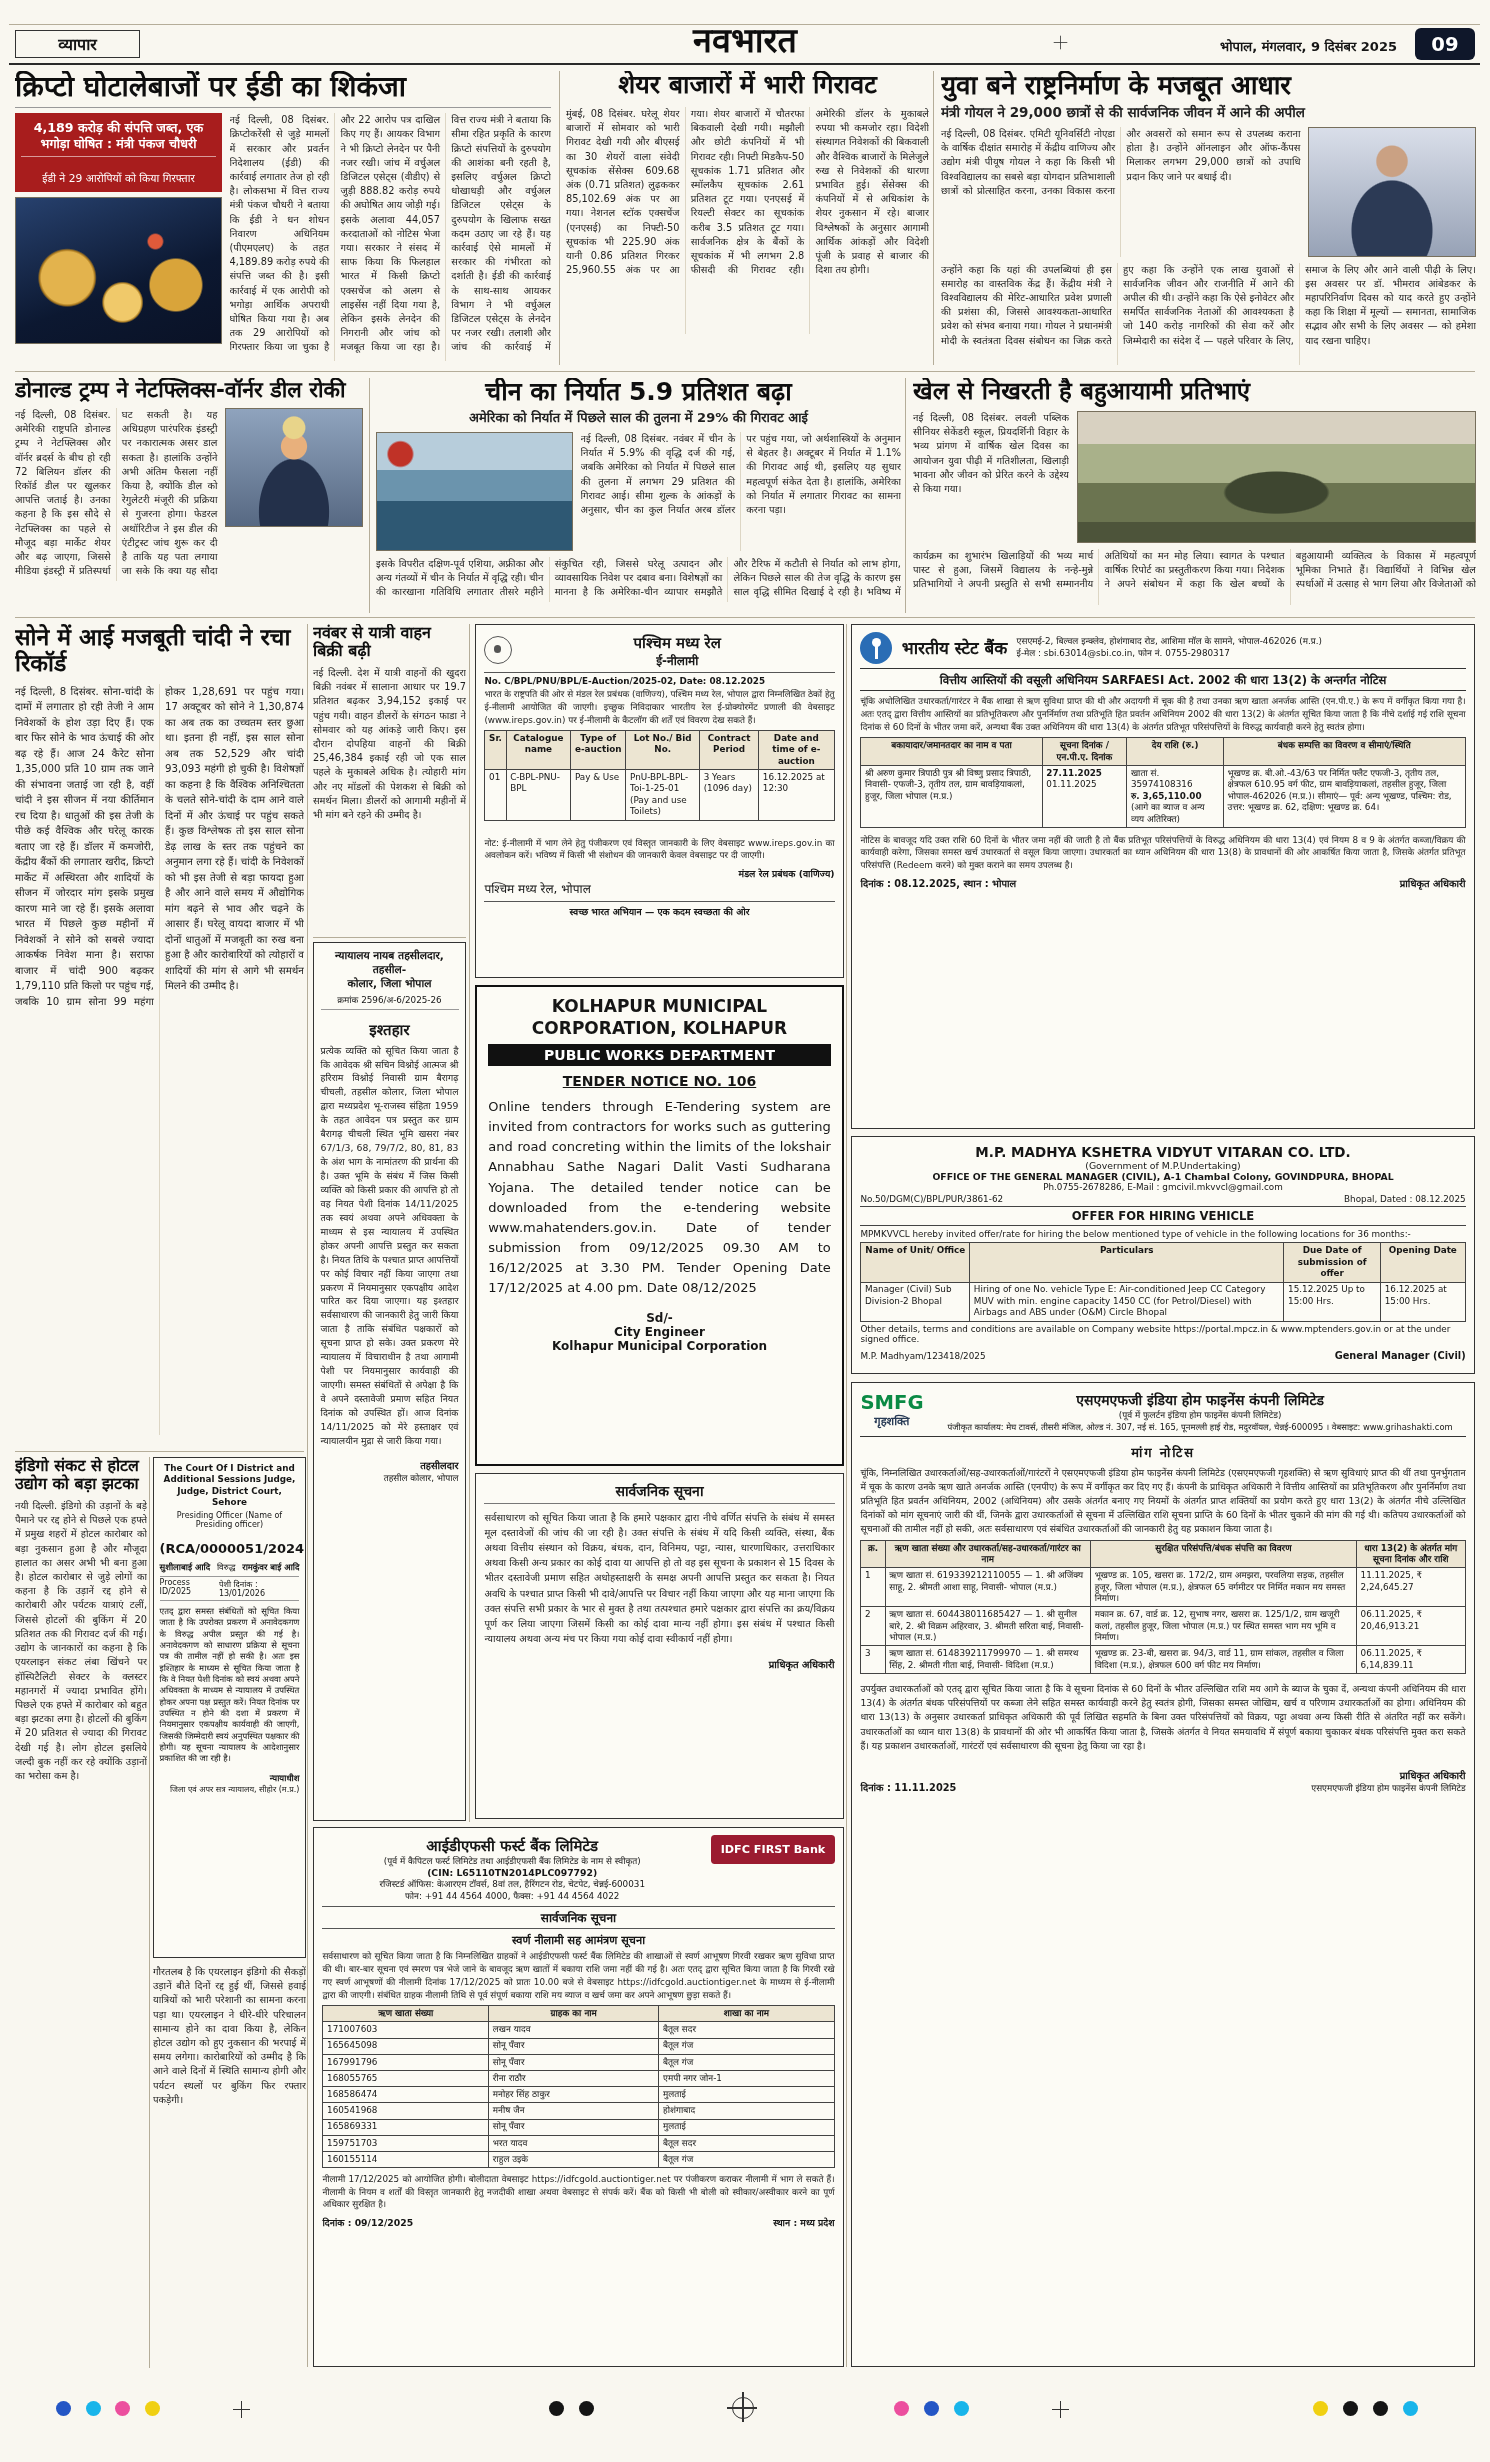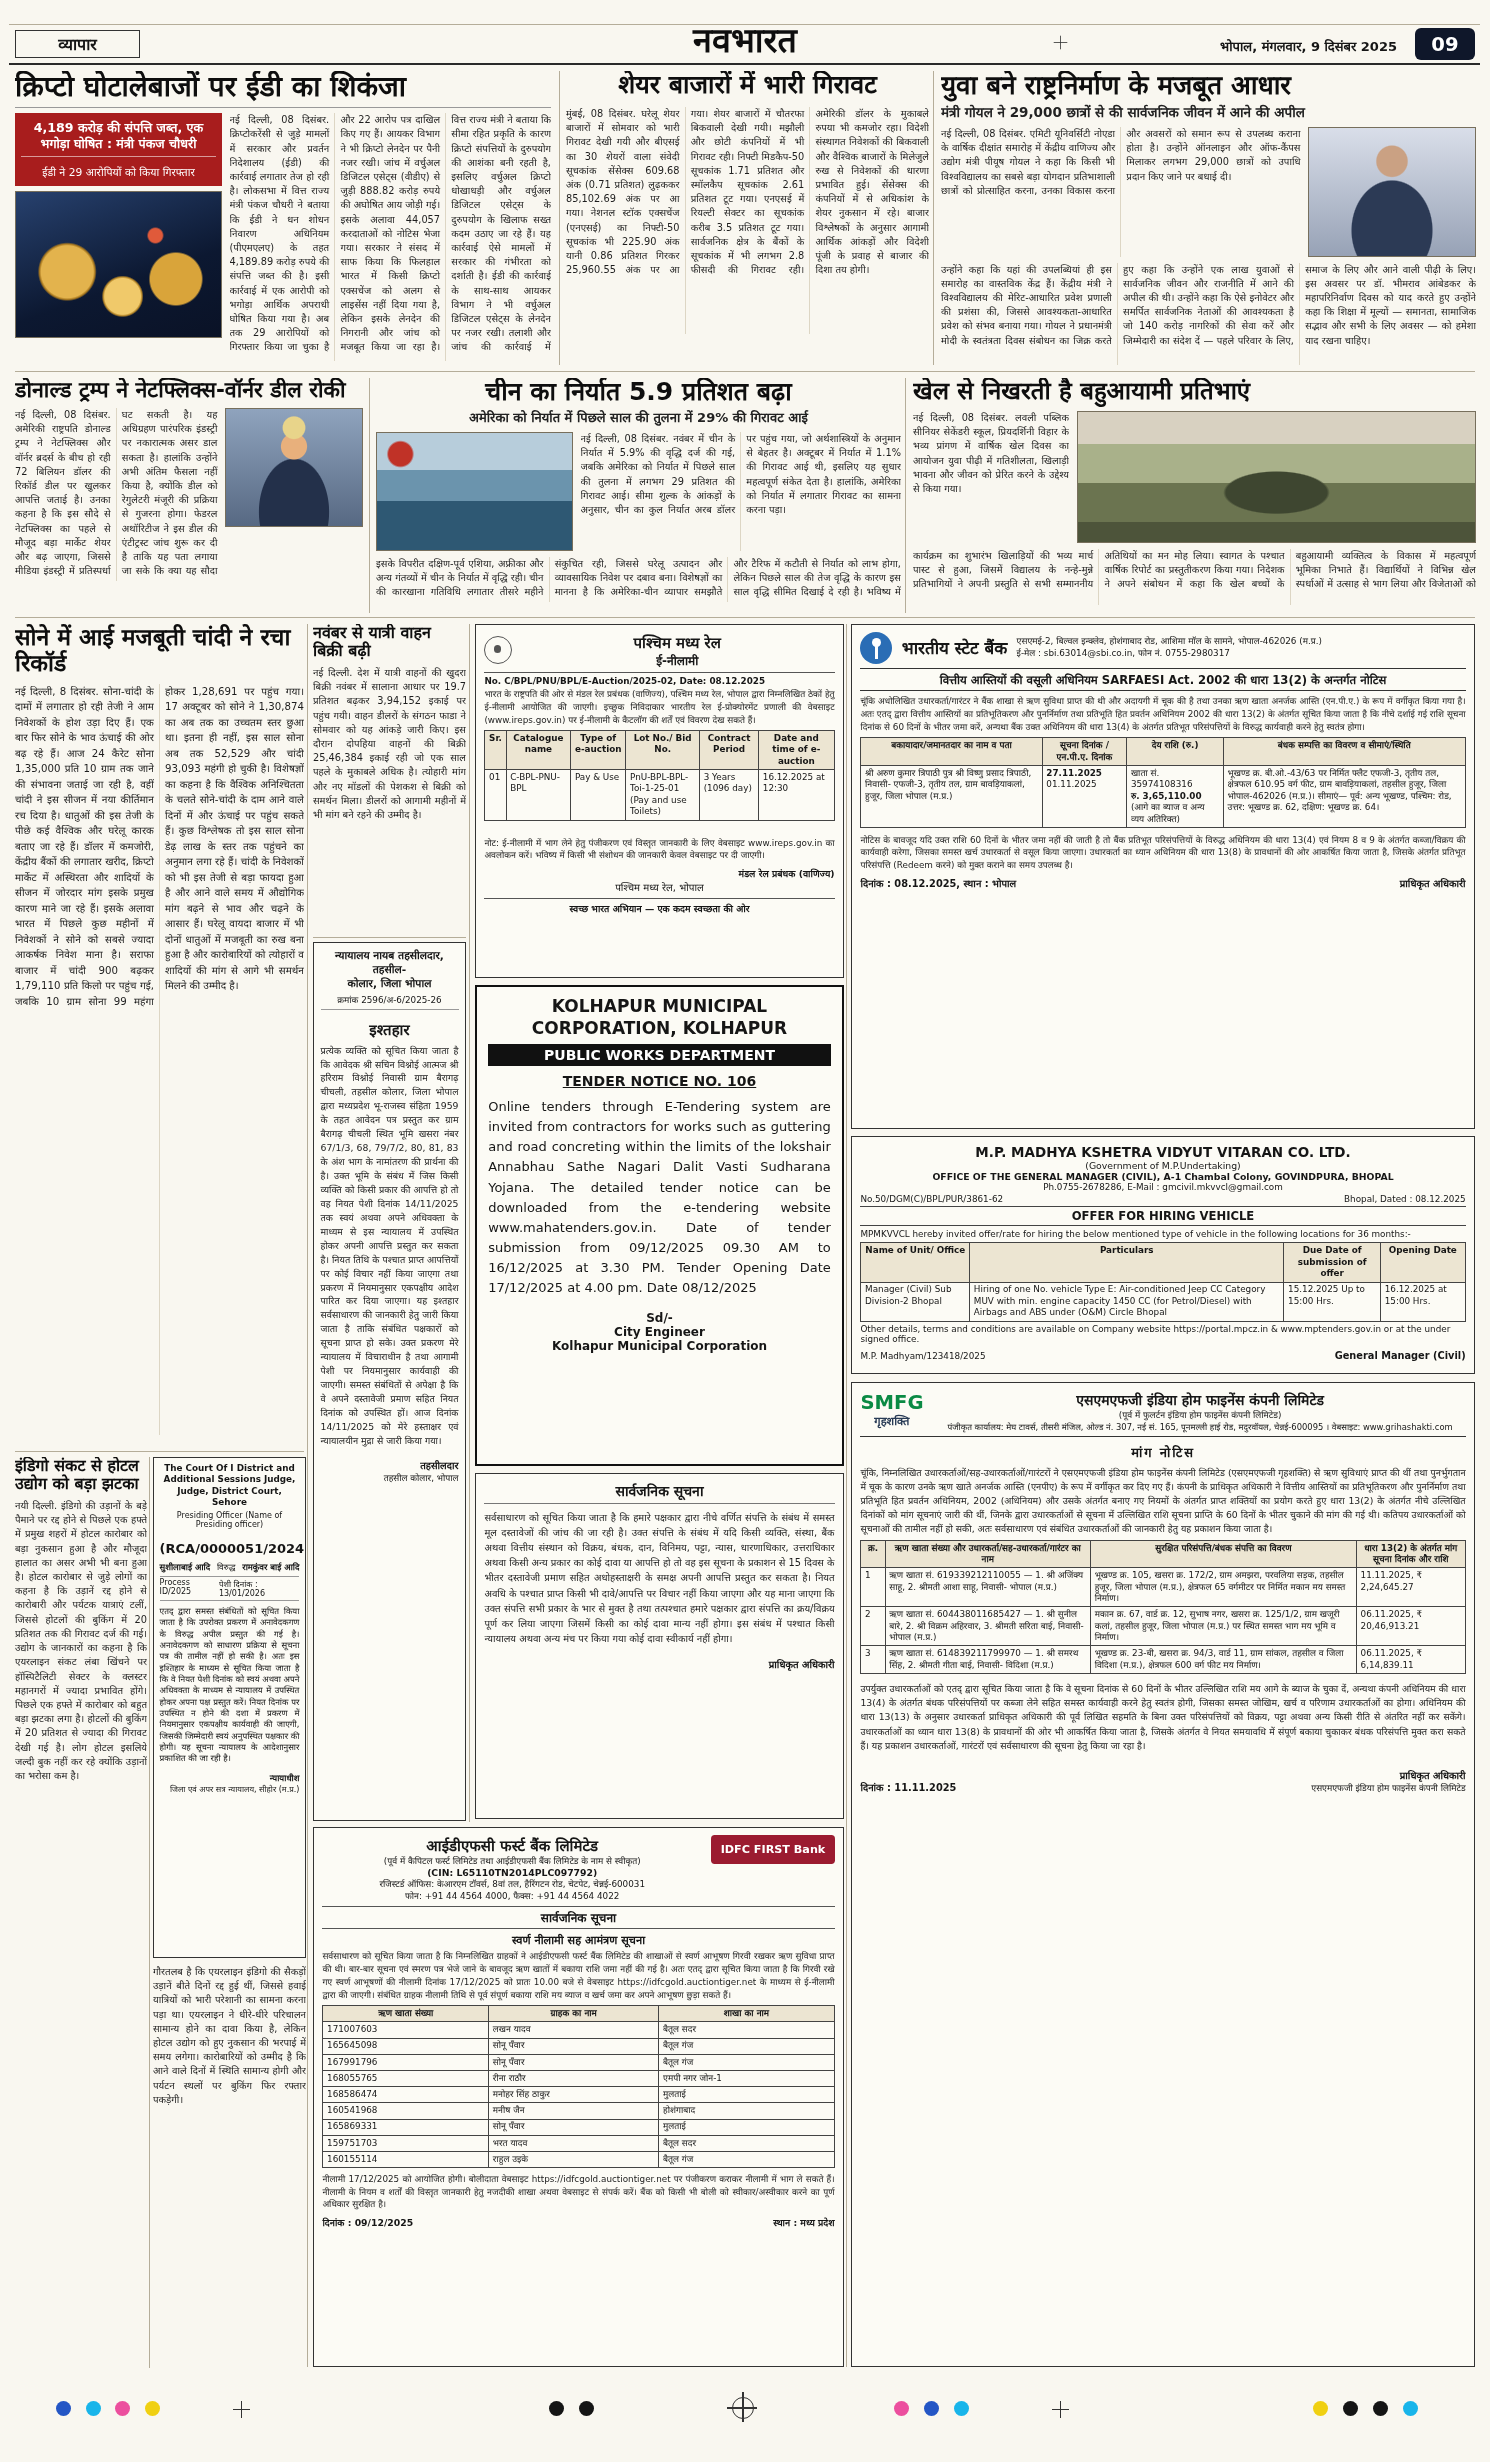--- a/index.html
+++ b/index.html
@@ -62,21 +62,21 @@
   <div class="abs" style="right:93px;top:37px;font-size:13px;font-weight:700">भोपाल, मंगलवार, 9 दिसंबर 2025</div>
   <div class="abs" style="right:15px;top:28px;width:60px;height:32px;background:#0f172a;color:#fff;display:flex;align-items:center;justify-content:center;font-size:19.6px;font-weight:700;border-radius:6px">09</div>
   <div class="abs" style="left:9.3px;top:63px;width:1471px;border-top:2.3px solid #2a2a2a"></div>
 
   <section class="abs clip" style="left:15px;top:71px;width:536px;height:294px">
     <h1 class="hl" style="font-size:28px;border-bottom:0.9px solid #999;padding-bottom:3.7px">क्रिप्टो घोटालेबाजों पर ईडी का शिकंजा</h1>
     <div style="display:flex;gap:7.5px;margin-top:5.6px">
       <div style="width:207px;flex:0 0 auto">
         <div class="redbox">
           <div style="font-size:12.6px;font-weight:700;line-height:1.3">4,189 करोड़ की संपत्ति जब्त, एक भगोड़ा घोषित : मंत्री पंकज चौधरी</div>
-          <div style="font-size:10.7px;margin-top:3.7px;border-top:0.9px solid rgba(255,255,255,.55);padding-top:8px">ईडी ने 29 आरोपियों को किया गिरफ्तार</div>
+          <div style="font-size:10.7px;margin-top:3.7px;border-top:0.9px solid rgba(255,255,255,.55);padding-top:14px">ईडी ने 29 आरोपियों को किया गिरफ्तार</div>
         </div>
         <div class="ph ph-crypto" style="width:100%;height:147px;margin-top:5.6px"></div>
       </div>
       <div class="bt c3 clip" style="flex:1;height:248px">नई दिल्ली, 08 दिसंबर. क्रिप्टोकरेंसी से जुड़े मामलों में सरकार और प्रवर्तन निदेशालय (ईडी) की कार्रवाई लगातार तेज हो रही है। लोकसभा में वित्त राज्य मंत्री पंकज चौधरी ने बताया कि ईडी ने धन शोधन निवारण अधिनियम (पीएमएलए) के तहत 4,189.89 करोड़ रुपये की संपत्ति जब्त की है। इसी कार्रवाई में एक आरोपी को भगोड़ा आर्थिक अपराधी घोषित किया गया है। अब तक 29 आरोपियों को गिरफ्तार किया जा चुका है और 22 आरोप पत्र दाखिल किए गए हैं। आयकर विभाग ने भी क्रिप्टो लेनदेन पर पैनी नजर रखी। जांच में वर्चुअल डिजिटल एसेट्स (वीडीए) से जुड़ी 888.82 करोड़ रुपये की अघोषित आय जोड़ी गई। इसके अलावा 44,057 करदाताओं को नोटिस भेजा गया। सरकार ने संसद में साफ किया कि फिलहाल भारत में किसी क्रिप्टो एक्सचेंज को अलग से लाइसेंस नहीं दिया गया है, लेकिन इसके लेनदेन की निगरानी और जांच को मजबूत किया जा रहा है। वित्त राज्य मंत्री ने बताया कि सीमा रहित प्रकृति के कारण क्रिप्टो संपत्तियों के दुरुपयोग की आशंका बनी रहती है, इसलिए वर्चुअल क्रिप्टो धोखाधड़ी और वर्चुअल डिजिटल एसेट्स के दुरुपयोग के खिलाफ सख्त कदम उठाए जा रहे हैं। यह कार्रवाई ऐसे मामलों में सरकार की गंभीरता को दर्शाती है। ईडी की कार्रवाई के साथ-साथ आयकर विभाग ने भी वर्चुअल डिजिटल एसेट्स के लेनदेन पर नजर रखी। तलाशी और जांच की कार्रवाई में 888.82 करोड़ रुपये की अघोषित आय का पता चला। इसके अलावा, 44,057 करदाताओं को नोटिस भेजे गए, जिन्होंने अपने रिटर्न में क्रिप्टो आय की सही रिपोर्टिंग नहीं की।</div>
     </div>
   </section>
 
   <div class="rule-v" style="left:559px;top:71px;height:294px"></div>
 
   <section class="abs clip" style="left:566px;top:71px;width:363px;height:294px">
@@ -213,21 +213,21 @@
         <td>C-BPL-PNU-BPL</td>
         <td>Pay &amp; Use</td>
         <td>PnU-BPL-BPL-Toi-1-25-01 (Pay and use Toilets)</td>
         <td>3 Years (1096 day)</td>
         <td>16.12.2025 at 12:30</td>
       </tr>
     </tbody>
       </table>
     <div class="bt" style="font-size:8.8px;margin-top:16px">नोट: ई-नीलामी में भाग लेने हेतु पंजीकरण एवं विस्तृत जानकारी के लिए वेबसाइट www.ireps.gov.in का अवलोकन करें। भविष्य में किसी भी संशोधन की जानकारी केवल वेबसाइट पर दी जाएगी।</div>
     <div style="text-align:right;font-weight:700;font-size:9.3px;margin-top:4.7px">मंडल रेल प्रबंधक (वाणिज्य)</div>
-    <div style="text-align:center;font-size:10px">पश्चिम मध्य रेल, भोपाल</div>
+    <div style="text-align:left;font-size:12px">पश्चिम मध्य रेल, भोपाल</div>
     <div class="ctr bold" style="font-size:9.3px;border-top:0.9px solid #555;margin-top:4.7px;padding-top:2.8px">स्वच्छ भारत अभियान — एक कदम स्वच्छता की ओर</div>
   </section>
 
   <section class="abs clip" style="left:475px;top:985px;width:369px;height:481px;border:2.3px solid #111;background:#fcfbf5;padding:9.3px 11.2px">
     <div class="bold ctr" style="font-size:17px;line-height:1.25">KOLHAPUR MUNICIPAL CORPORATION, KOLHAPUR</div>
     <div class="blackbar" style="font-size:14px;padding:2.8px 0;margin-top:5.6px">PUBLIC WORKS DEPARTMENT</div>
     <div class="bold ctr" style="font-size:14px;margin-top:7.5px;text-decoration:underline">TENDER NOTICE NO. 106</div>
     <div style="font-size:13px;line-height:1.55;text-align:justify;margin-top:7.5px">Online tenders through E-Tendering system are invited from contractors for works such as guttering and road concreting within the limits of the lokshair Annabhau Sathe Nagari Dalit Vasti Sudharana Yojana. The detailed tender notice can be downloaded from the e-tendering website www.mahatenders.gov.in. Date of tender submission from 09/12/2025 09.30 AM to 16/12/2025 at 3.30 PM. Tender Opening Date 17/12/2025 at 4.00 pm. Date 08/12/2025</div>
     <div class="ctr bold" style="font-size:12px;margin-top:13px">Sd/-</div>
     <div class="ctr bold" style="font-size:12px">City Engineer</div>

